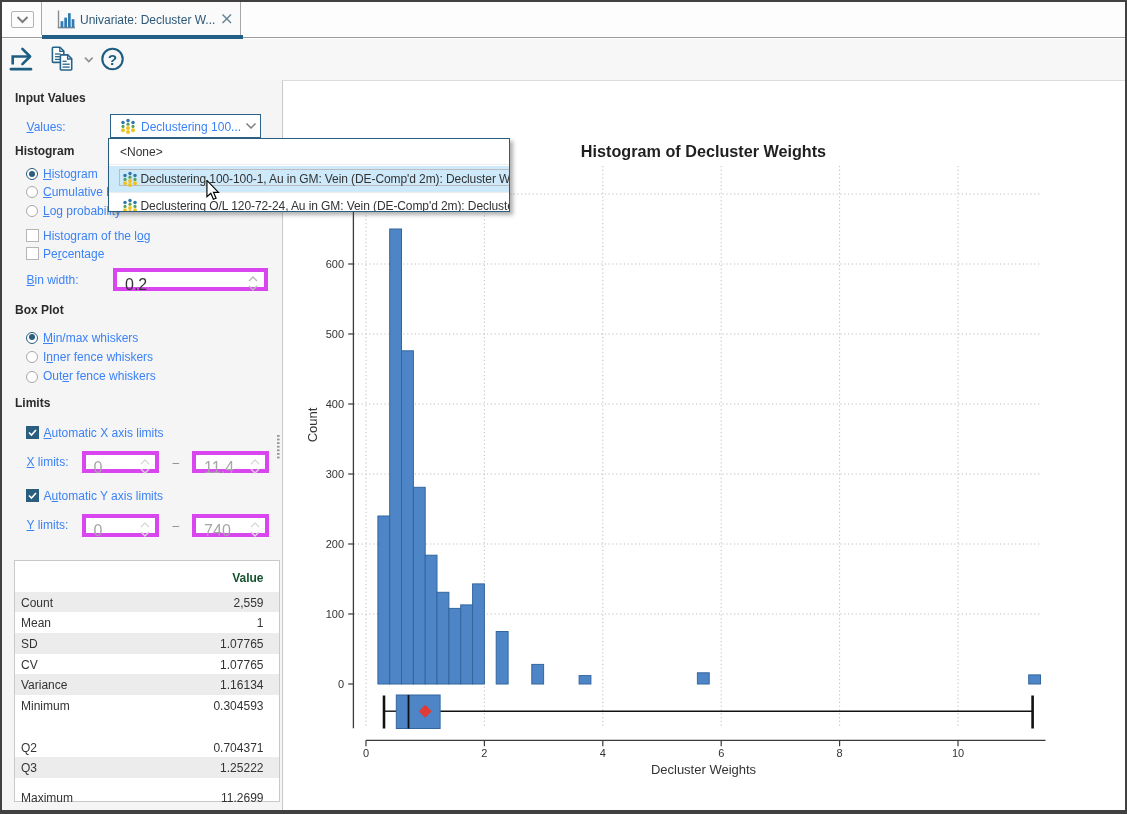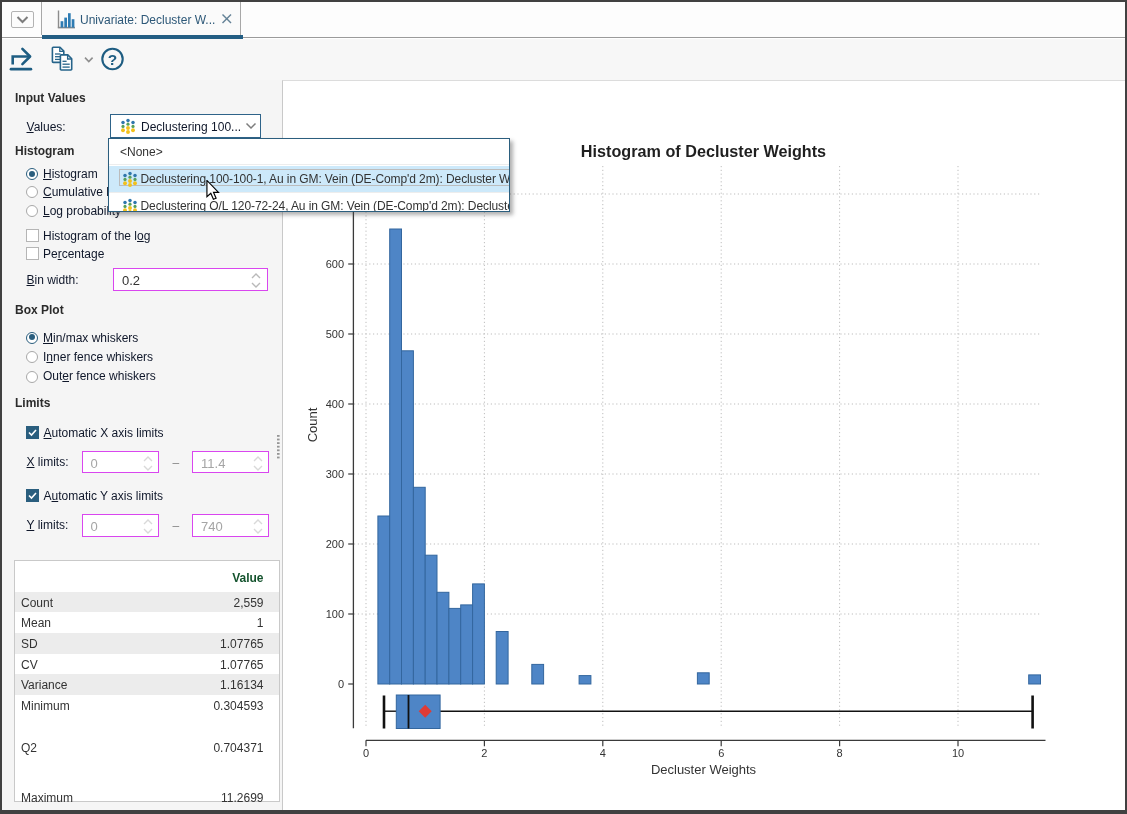--- a/index.html
+++ b/index.html
@@ -1,30 +1,30 @@
 <!DOCTYPE html>
 <html><head>
 <meta charset="utf-8">
 <style>
   * { margin:0; padding:0; box-sizing:border-box; }
   html,body { width:1127px; height:814px; overflow:hidden; background:#fff;
     font-family:"Liberation Sans", sans-serif; }
   .abs { position:absolute; }
-  .lbl { position:absolute; font-size:12px; color:#0f172a; white-space:nowrap; }
+  .lbl { position:absolute; font-size:12px; color:#3b82f6; white-space:nowrap; }
   .hdr { position:absolute; font-size:12px; font-weight:bold; color:#2b2b2b; white-space:nowrap; }
   u { text-decoration:underline; text-underline-offset:1px; }
   .radio { position:absolute; width:12px; height:12px; border-radius:50%;
     border:1.5px solid #a8a8a8; background:#fff; }
   .radio.sel { border:1.5px solid #2a5e7e; }
   .radio.sel::after { content:""; position:absolute; left:1.5px; top:1.5px;
     width:6px; height:6px; border-radius:50%; background:#2a5e7e; }
   .chk { position:absolute; width:13px; height:13px; border:1px solid #b5b5b5; background:#fff; }
   .chk.on { background:#2a5e7e; border:1px solid #2a5e7e; }
-  .field { position:absolute; background:#fff; border:1px solid #d946ef;
-    font-size:13px; color:#333;padding-left:43px; }
+  .field { position:absolute; background:#fff; border:4px solid #d946ef;
+    font-size:16px; color:#333;padding-left:43px; }
   .field .txt { position:absolute; left:8px; top:4px; }
   .field.dis .txt { color:#a5a5a5; }
   .trow { position:absolute; left:0; width:100%; height:20.7px; }
   .trow.ts { background:#ececec; }
   .trow span:first-child { position:absolute; left:6.5px; top:4px; }
   .trow span:last-child { position:absolute; right:15px; top:4px; }
   .ditem { position:absolute; left:0; width:100%; height:26px; font-size:12px; color:#333;
     white-space:nowrap; overflow:hidden; }
   .ditem .dtx { position:absolute; top:6px; }
 </style>
@@ -314,20 +314,24 @@
       <span>Variance</span>
       <span>1.16134</span>
     </div>
   <div class="trow" style="top:134.1px;">
       <span>Minimum</span>
       <span>0.304593</span>
     </div>
   <div class="trow" style="top:175.5px;">
       <span>Q2</span>
       <span>0.704371</span>
+    </div>
+  <div class="trow ts" style="top:196.2px;">
+      <span>Q3</span>
+      <span>1.25222</span>
     </div>
   <div class="trow" style="top:226px;">
       <span>Maximum</span>
       <span>11.2699</span>
     </div>
 </div>
 
 <div class="abs" style="left:108px;top:138px;width:401.5px;height:74px;background:#fff;border:1.6px solid #2b5e7e;box-shadow:2.5px 3px 4px rgba(80,80,80,0.45);overflow:hidden;z-index:10;">
   <div class="ditem" style="top:0px;height:26px;border-bottom:1px solid #ededed;">
     <span class="dtx" style="left:11px;">&lt;None&gt;</span>

